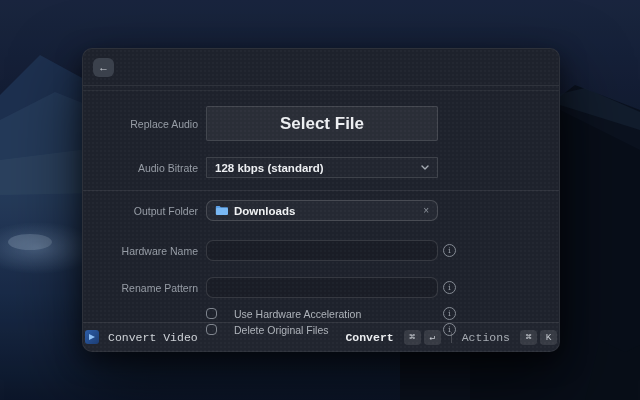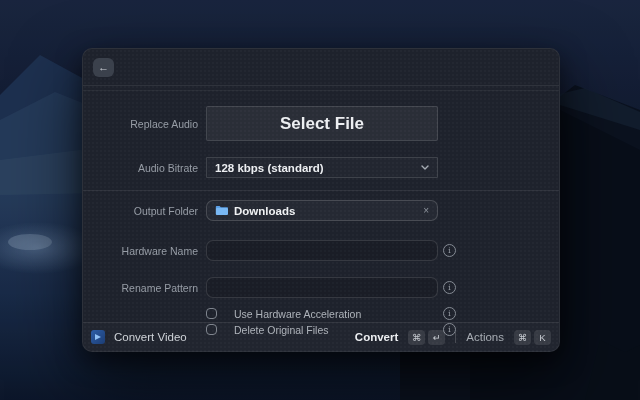--- a/index.html
+++ b/index.html
@@ -46,21 +46,21 @@
     color:#9aa0a8;font-size:7.5px;display:flex;align-items:center;justify-content:center;
     font-family:"DejaVu Serif",serif;cursor:pointer;}
   .cb-row{display:flex;align-items:center;height:13px;}
   .checkbox{width:11px;height:11px;border-radius:4px;border:1px solid #7e848d;
     box-sizing:border-box;cursor:pointer;flex:none;}
   .cb-label{margin-left:17px;font-size:10.5px;color:#aeb3ba;}
   .cb-spacer{flex:1;}
   
   .footer{position:absolute;left:0;right:0;bottom:0;height:29px;
     border-top:1px solid rgba(255,255,255,0.08);background:rgba(255,255,255,0.015);
-    display:flex;align-items:center;padding:0 8px;box-sizing:border-box;}
+    display:flex;align-items:center;padding:0 2px;box-sizing:border-box;font-family:Liberation Mono, monospace;}
   .app-icon{width:14px;height:14px;border-radius:3px;flex:none;
     background:linear-gradient(135deg,#2d5ea8,#1c3d74);position:relative;}
   .app-icon:after{content:"";position:absolute;left:4px;top:3.5px;width:0;height:0;
     border-left:6px solid #8fc0f5;border-top:3.5px solid transparent;
     border-bottom:3.5px solid transparent;}
   .footer-title{margin-left:9px;font-size:11.5px;color:#cfd3d8;}
   .footer-spacer{flex:1;}
   .action{display:flex;align-items:center;cursor:pointer;}
   .action .a-label{font-size:11.5px;color:#eceef1;font-weight:700;margin-right:7px;}
   .action.secondary .a-label{color:#a7acb3;font-weight:400;}

